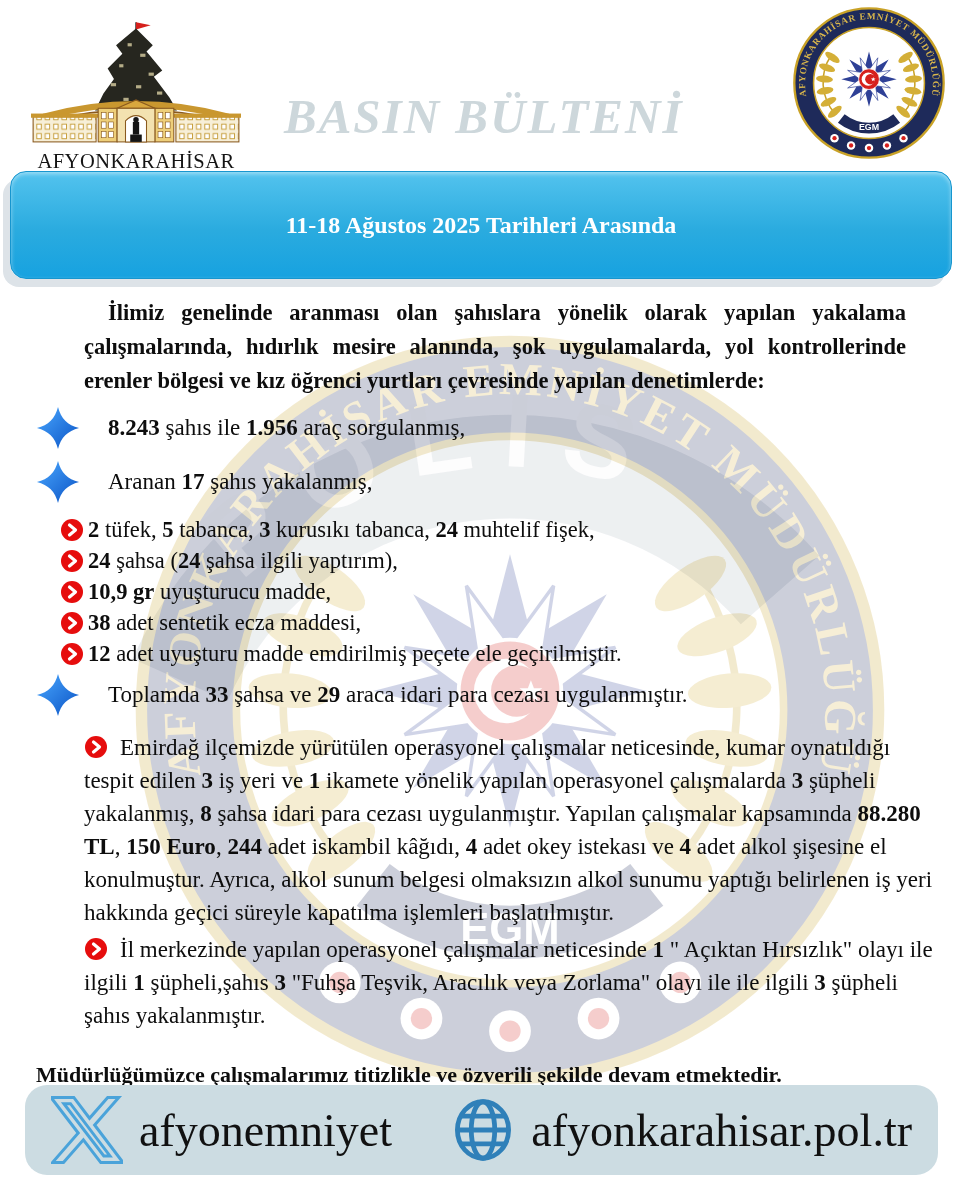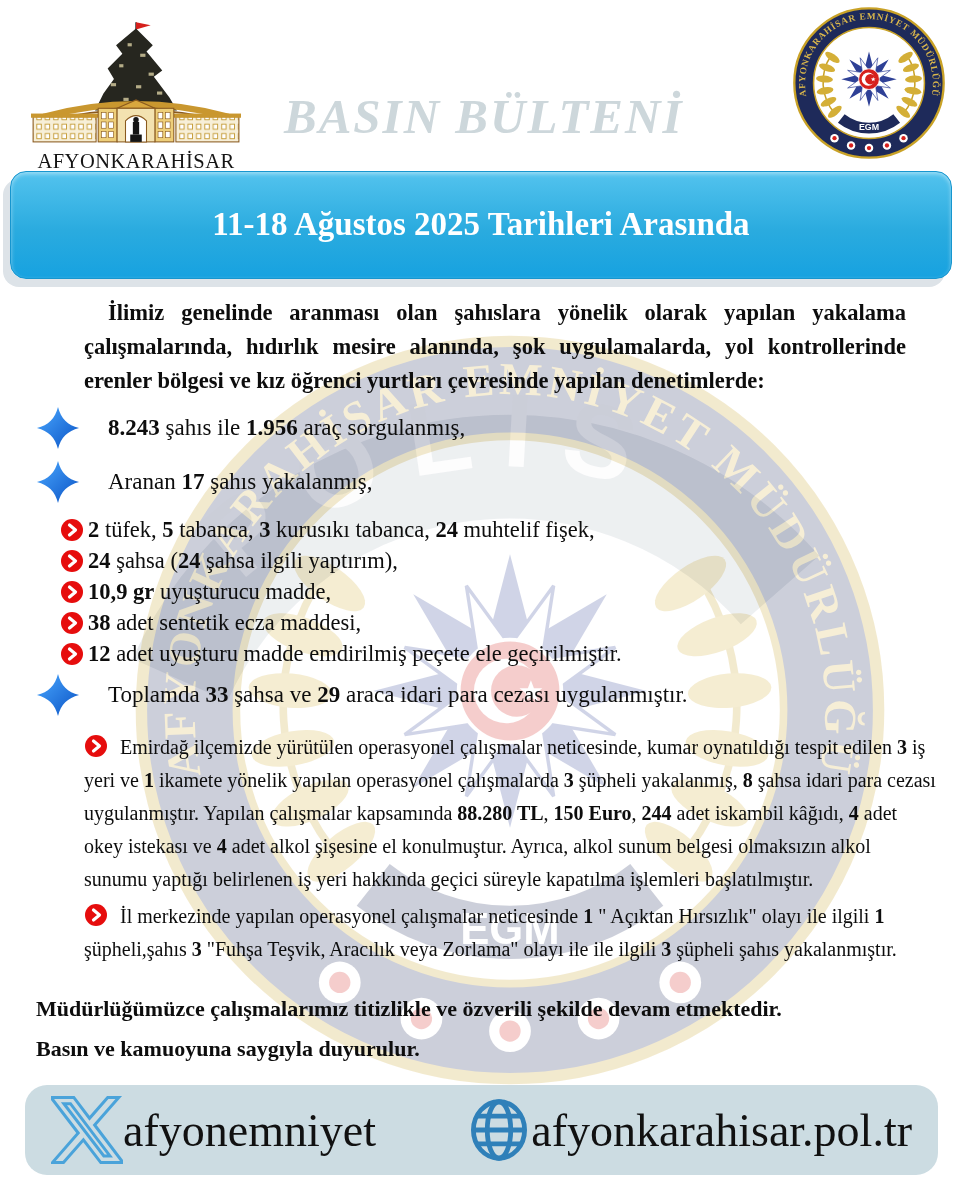--- a/index.html
+++ b/index.html
@@ -18,43 +18,43 @@
   .emniyet{position:absolute;right:16px;top:6px;width:154px;height:154px;z-index:2;}
 
   
   .banner{position:absolute;left:10px;right:10px;top:171px;height:106px;border-radius:16px;
           background:linear-gradient(180deg,#53c3ee 0%,#2aabdf 55%,#17a2e0 100%);
           border:1px solid #1796cf;
           box-shadow:-7px 8px 0 0 #dde3e8, inset 0 2px 4px rgba(255,255,255,.45);
           display:flex;flex-direction:column;align-items:center;justify-content:center;
           color:#fff;z-index:2;text-align:center;}
   .banner .l1{font-size:38px;font-weight:bold;line-height:1.15;}
-  .banner .l2{font-size:33px;font-weight:bold;line-height:1.2;}
+  .banner .l2{font-size:24px;font-weight:bold;line-height:1.2;}
 
   
   .content{position:absolute;left:36px;right:26px;top:296px;z-index:1;}
   .intro{margin:0 30px 0 48px;font-size:22.5px;font-weight:bold;line-height:34px;
          text-indent:24px;text-align:justify;}
   .d-item{display:flex;align-items:center;gap:28px;font-size:23px;line-height:28px;}
   .d-item.m1{margin-top:8px;} .d-item.m2{margin-top:10px;} .d-item.m3{margin-top:4px;}
   .d-icon{width:44px;height:44px;flex:0 0 auto;}
   .arrows{list-style:none;margin:10px 0 0 24px;padding:0;}
   .arrows li{display:flex;align-items:center;gap:4px;font-size:22.5px;line-height:31px;}
   .a-icon{width:24px;height:24px;flex:0 0 auto;}
-  .apara{margin:14px 0 0 48px;font-size:20px;line-height:33px;}
+  .apara{margin:14px 0 0 48px;font-size:23px;line-height:33px;}
   .apara.m2{margin-top:4px;}
   .apara .a-icon{display:inline-block;vertical-align:-4px;margin-right:12px;}
   .closing{margin:14px 0 0 0;text-align:left;font-size:22px;font-weight:bold;}
   .closing.c1{margin-top:30px;}
 
   
   .footer{position:absolute;left:25px;right:24px;top:1085px;height:90px;background:#ccdce2;
           border-radius:22px;display:flex;align-items:center;padding:0 26px;box-sizing:border-box;
           z-index:2;}
-  .f-group{display:flex;align-items:center;}
+  .f-group{display:flex;align-items:center;gap:16px;}
   .f-group.right{margin-left:auto;}
   .f-text{font-size:46px;color:#111;white-space:nowrap;}
   b{font-weight:bold;}
 </style>
 </head>
 <body>
 
 <div class="page">
 
   <svg width="0" height="0" style="position:absolute" aria-hidden="true">

